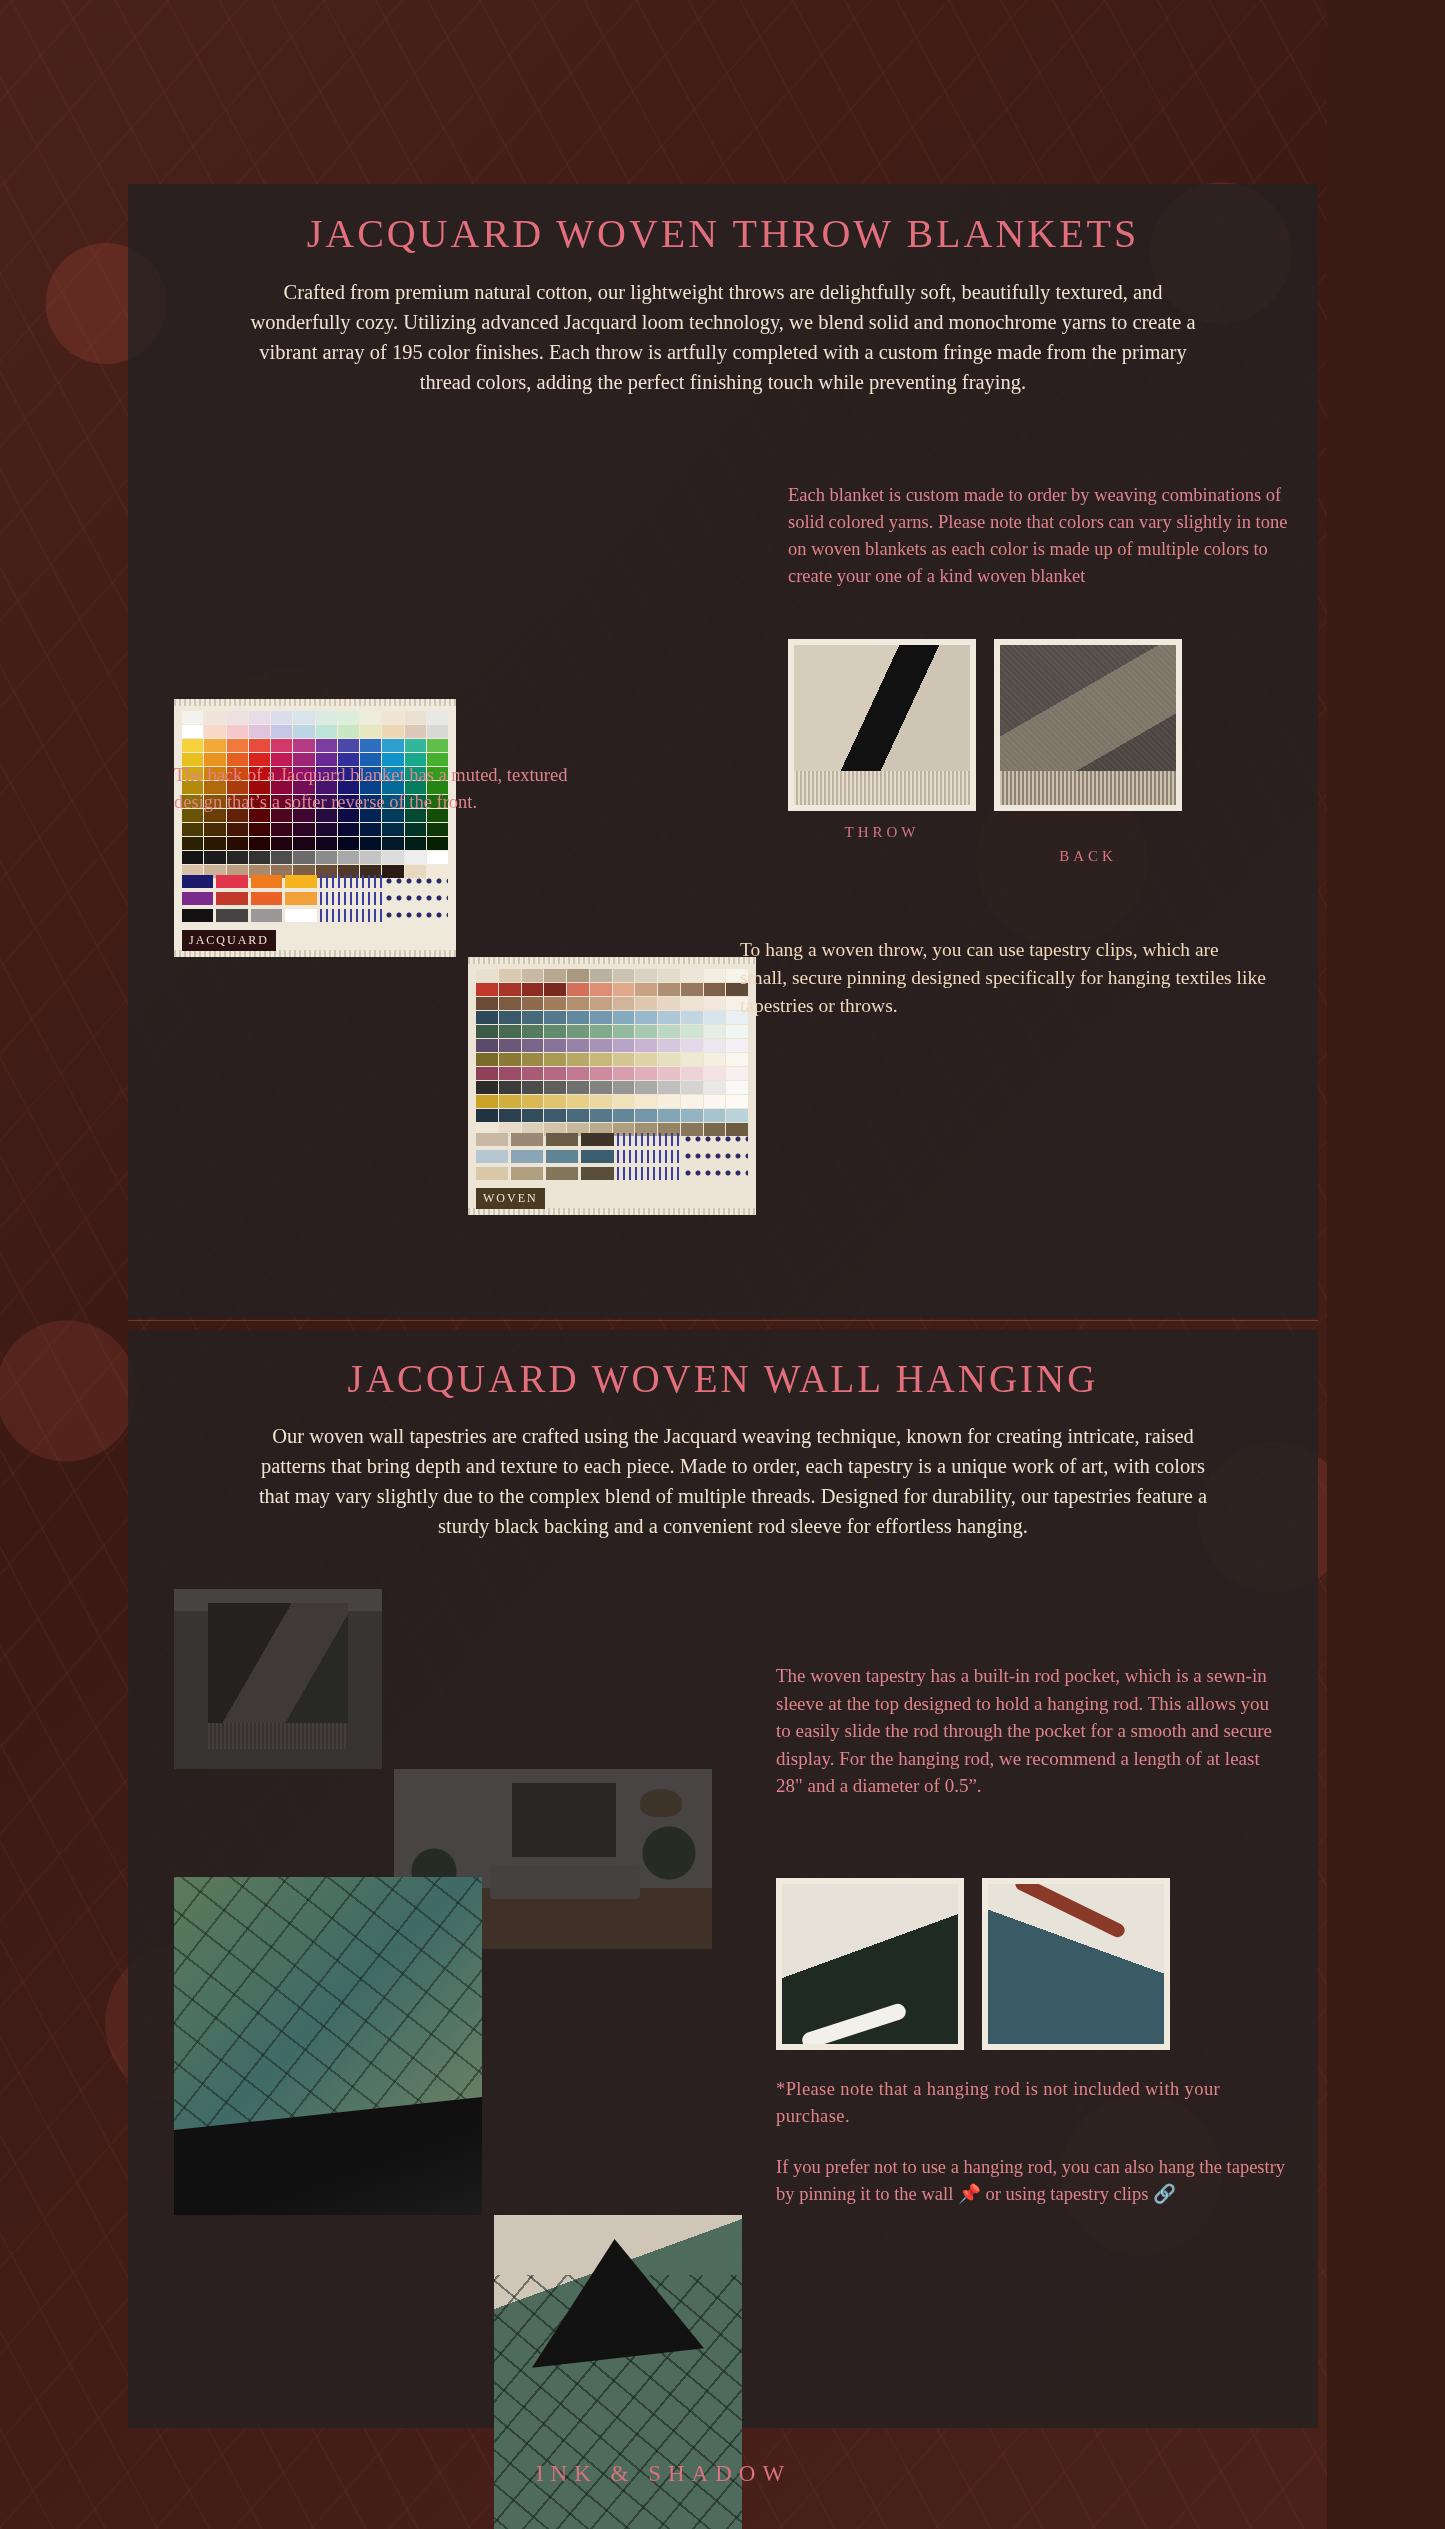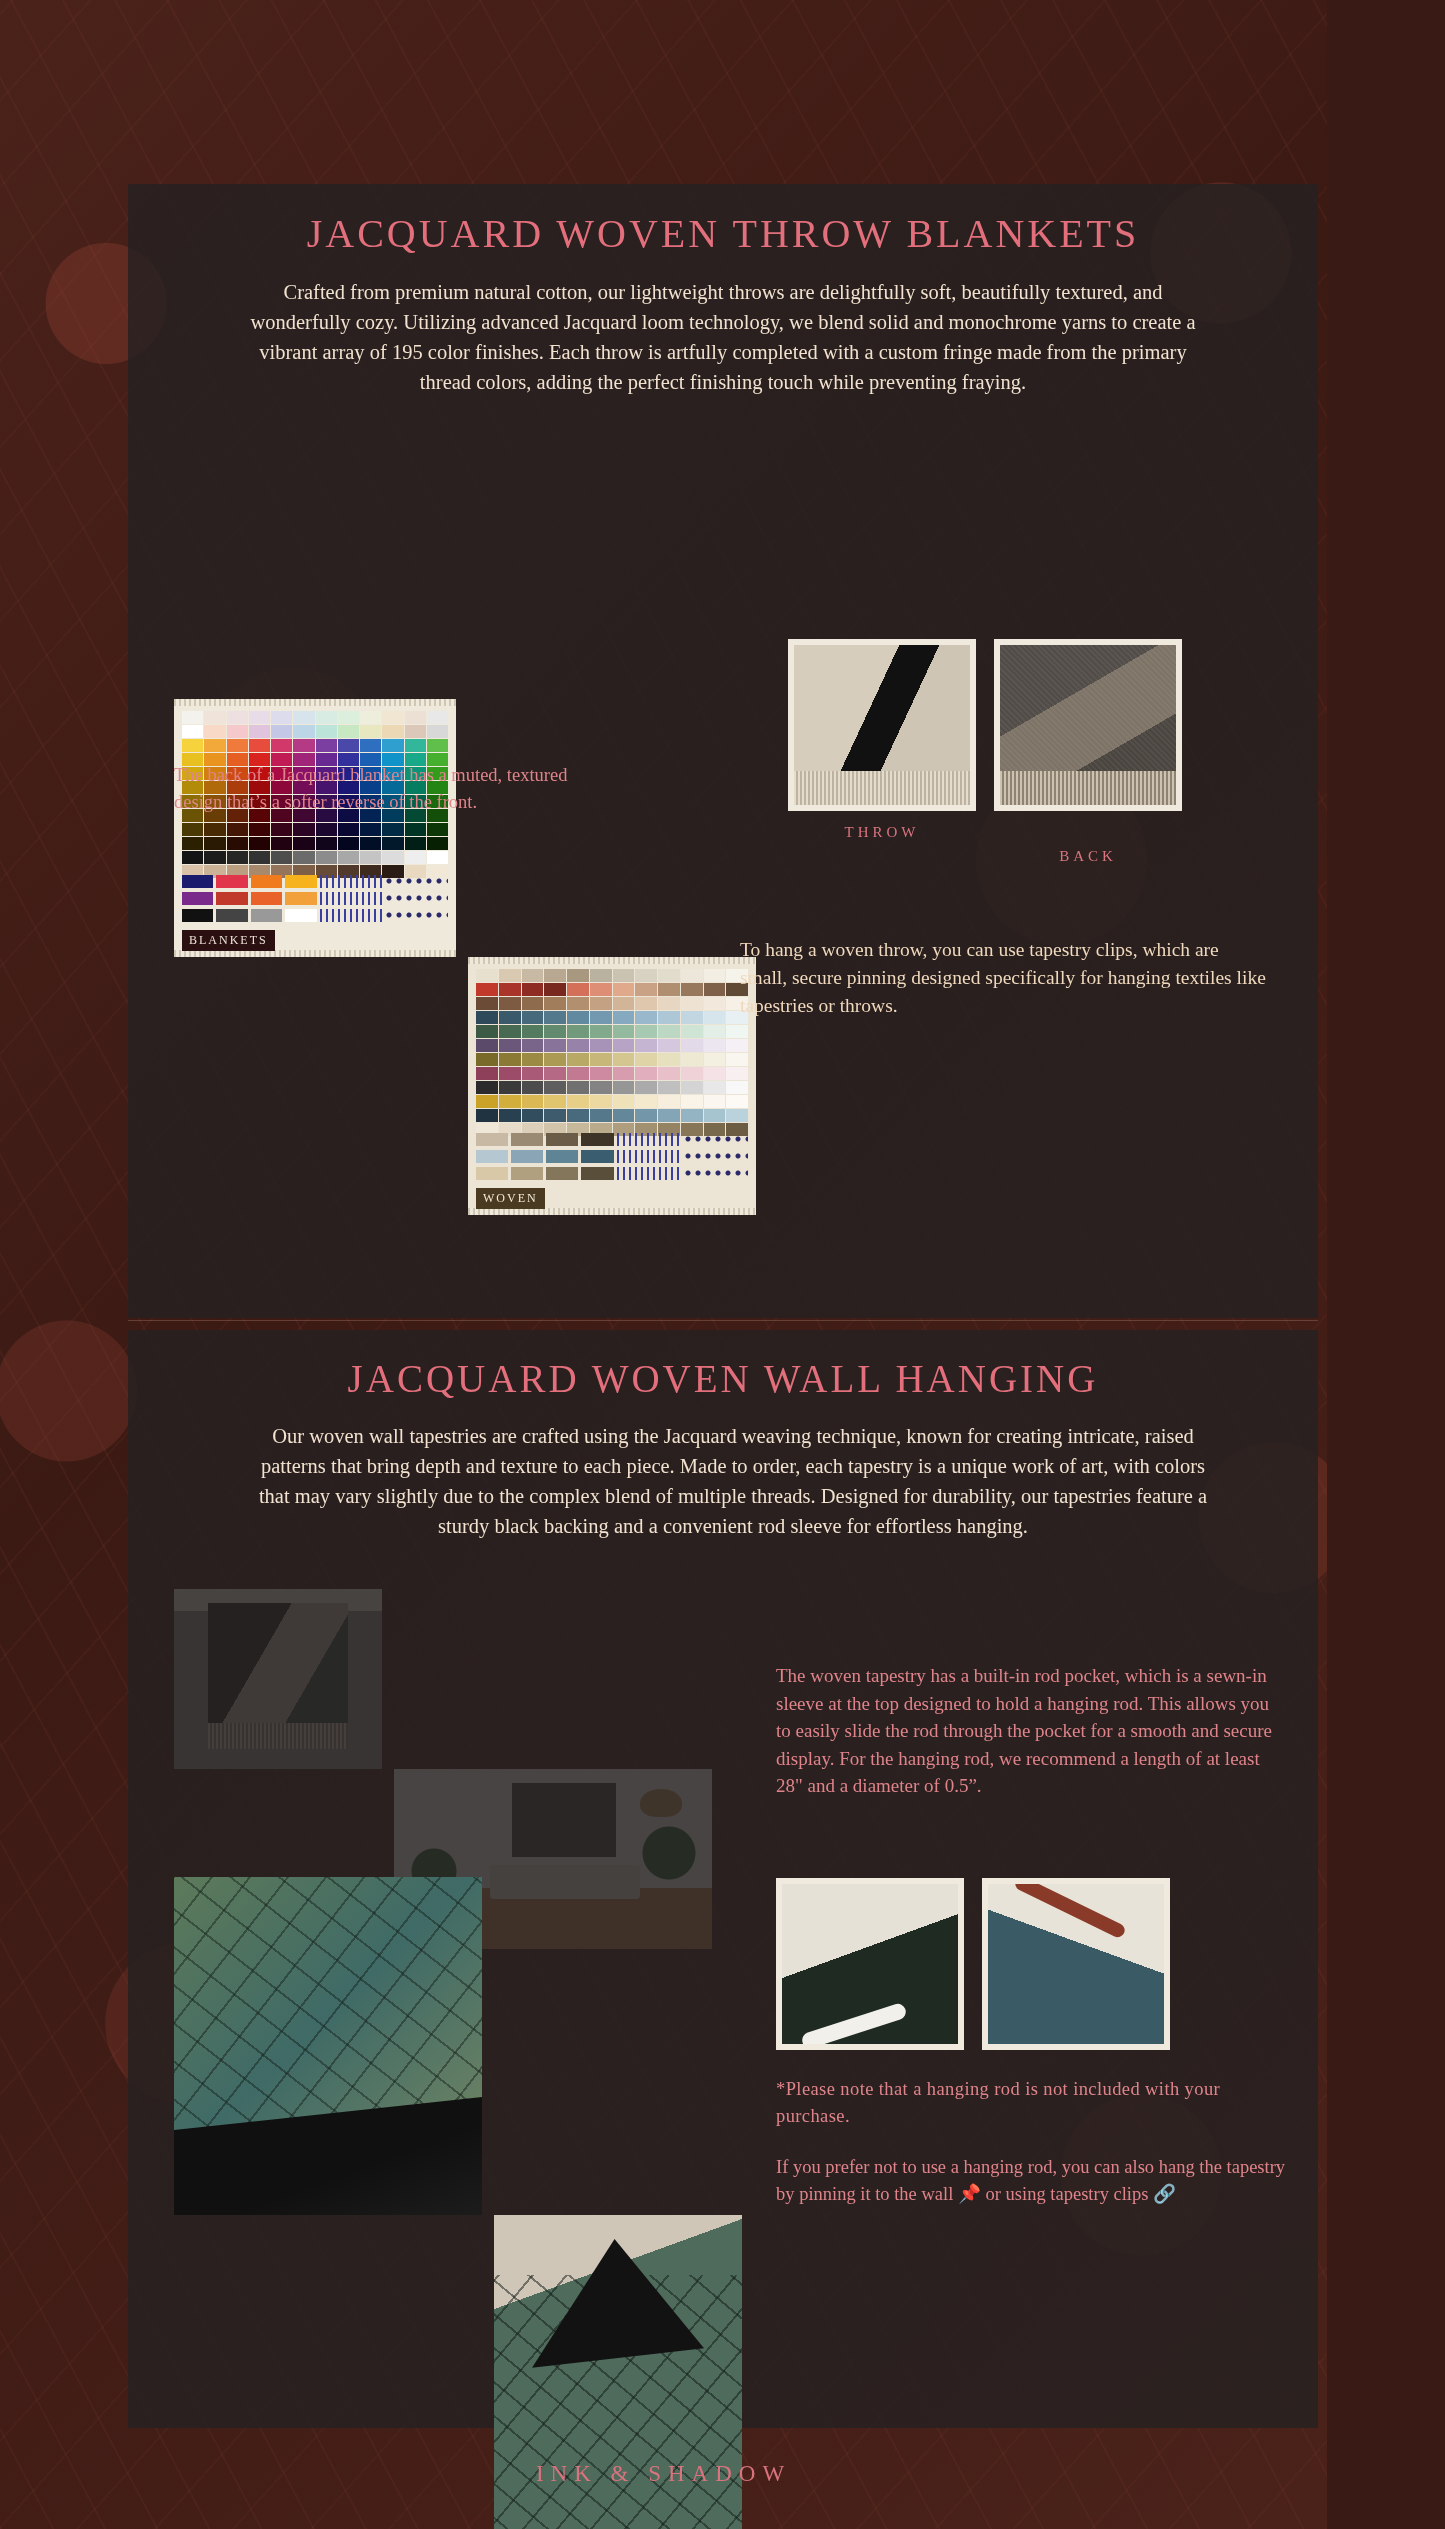--- a/index.html
+++ b/index.html
@@ -335,21 +335,21 @@
           <div style="background: rgb(242, 161, 58); height: 13px;"></div>
           <div style="height: 13px; background: repeating-linear-gradient(90deg, rgb(59, 63, 160) 0px, rgb(59, 63, 160) 2px, transparent 2px, transparent 6px);"></div>
           <div style="height: 13px; background: radial-gradient(circle at 4px 6px, rgb(42, 42, 106) 0px, rgb(42, 42, 106) 2px, transparent 3px) 0px 0px / 10px 13px repeat;"></div>
           <div style="background: rgb(17, 17, 17); height: 13px;"></div>
           <div style="background: rgb(68, 68, 68); height: 13px;"></div>
           <div style="background: rgb(153, 153, 153); height: 13px;"></div>
           <div style="background: rgb(255, 255, 255); height: 13px;"></div>
           <div style="height: 13px; background: repeating-linear-gradient(90deg, rgb(59, 63, 160) 0px, rgb(59, 63, 160) 2px, transparent 2px, transparent 6px);"></div>
           <div style="height: 13px; background: radial-gradient(circle at 4px 6px, rgb(42, 42, 106) 0px, rgb(42, 42, 106) 2px, transparent 3px) 0px 0px / 10px 13px repeat;"></div>
         </div>
-      <div class="chart-label" style="left:8px; bottom:6px; background:#2a1010; color:#f0e6da;">BLANKETS</div>
+      <div class="chart-label" style="left:8px; bottom:6px; background:#2a1010; color:#f0e6da;">JACQUARD</div>
     </div>
 
     <div class="chart abs" id="woven-chart" style="left:340px; top:302px; width:288px; height:258px; background:#ece4d4;">
       <div class="fringe-top"></div>
       <div class="fringe-bot"></div>
       <div class="grid-swatches" id="woven-grid" style="position: absolute; left: 8px; top: 12px; width: 272px; display: grid; grid-template-columns: repeat(12, 1fr); gap: 1px;">
           <div style="background: rgb(231, 224, 207); height: 13px;"></div>
           <div style="background: rgb(217, 201, 176); height: 13px;"></div>
           <div style="background: rgb(200, 185, 164); height: 13px;"></div>
           <div style="background: rgb(184, 168, 146); height: 13px;"></div>
@@ -510,20 +510,21 @@
           <div style="background: rgb(216, 200, 168); height: 13px;"></div>
           <div style="background: rgb(176, 160, 128); height: 13px;"></div>
           <div style="background: rgb(132, 118, 90); height: 13px;"></div>
           <div style="background: rgb(88, 78, 58); height: 13px;"></div>
           <div style="height: 13px; background: repeating-linear-gradient(90deg, rgb(59, 63, 160) 0px, rgb(59, 63, 160) 2px, transparent 2px, transparent 6px);"></div>
           <div style="height: 13px; background: radial-gradient(circle at 4px 6px, rgb(42, 42, 106) 0px, rgb(42, 42, 106) 2px, transparent 3px) 0px 0px / 10px 13px repeat;"></div>
         </div>
       <div class="chart-label" style="left:8px; bottom:6px; background:#4a3a22; color:#f2ead8;">WOVEN</div>
     </div>
 
+    <div class="abs cap-red" style="left:660px; top:298px; width:500px;">Each blanket is custom made to order by weaving combinations of solid colored yarns. Please note that colors can vary slightly in tone on woven blankets as each color is made up of multiple colors to create your one of a kind woven blanket</div>
 
     <div class="abs" style="left:660px; top:455px; width:188px; height:172px; background:#efe9de; padding:6px;">
       <div class="photo" style="width:100%; height:100%; background:
            linear-gradient(115deg,#d6cdbd 0 42%, #111 42% 58%, #cfc5b4 58% 100%);">
         <div style="position:absolute; left:0; bottom:0; width:100%; height:34px;
              background:repeating-linear-gradient(90deg,#e6dccb 0 2px, #bdb3a2 2px 4px);"></div>
       </div>
     </div>
     <div class="abs" style="left:866px; top:455px; width:188px; height:172px; background:#efe9de; padding:6px;">
       <div class="photo" style="width:100%; height:100%; background:

